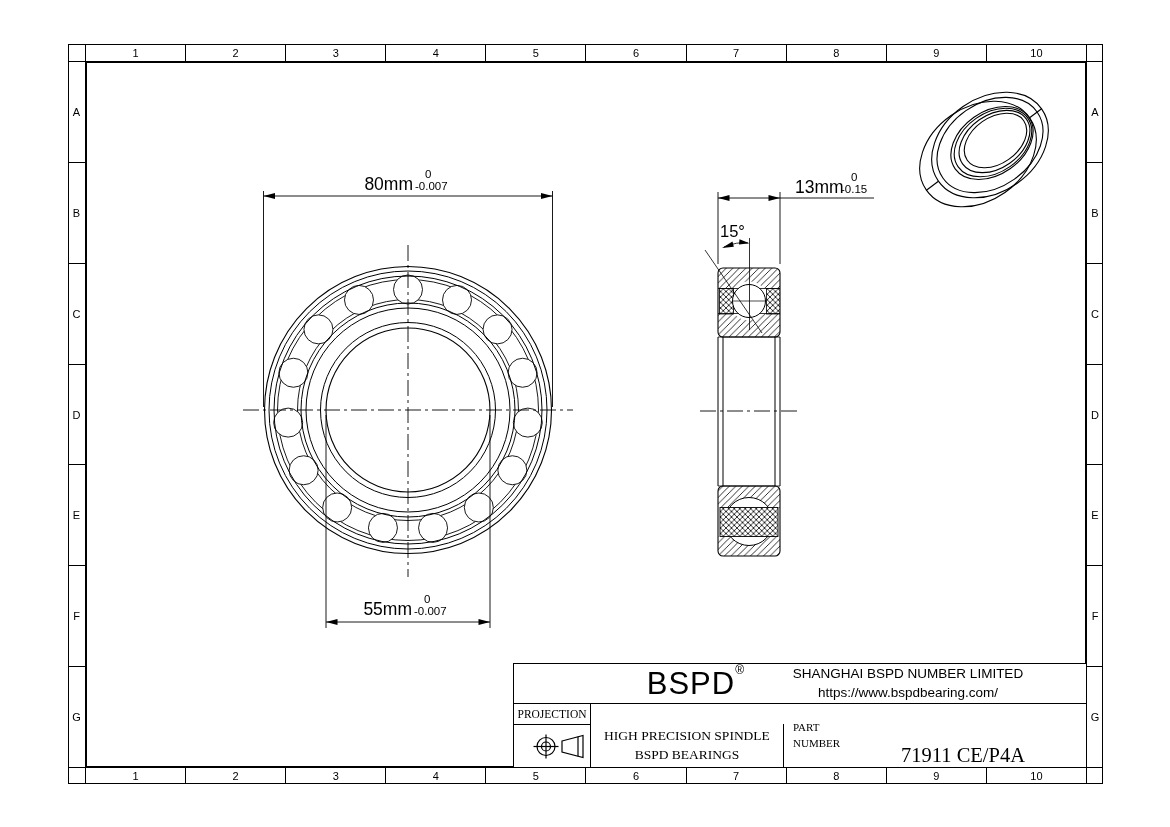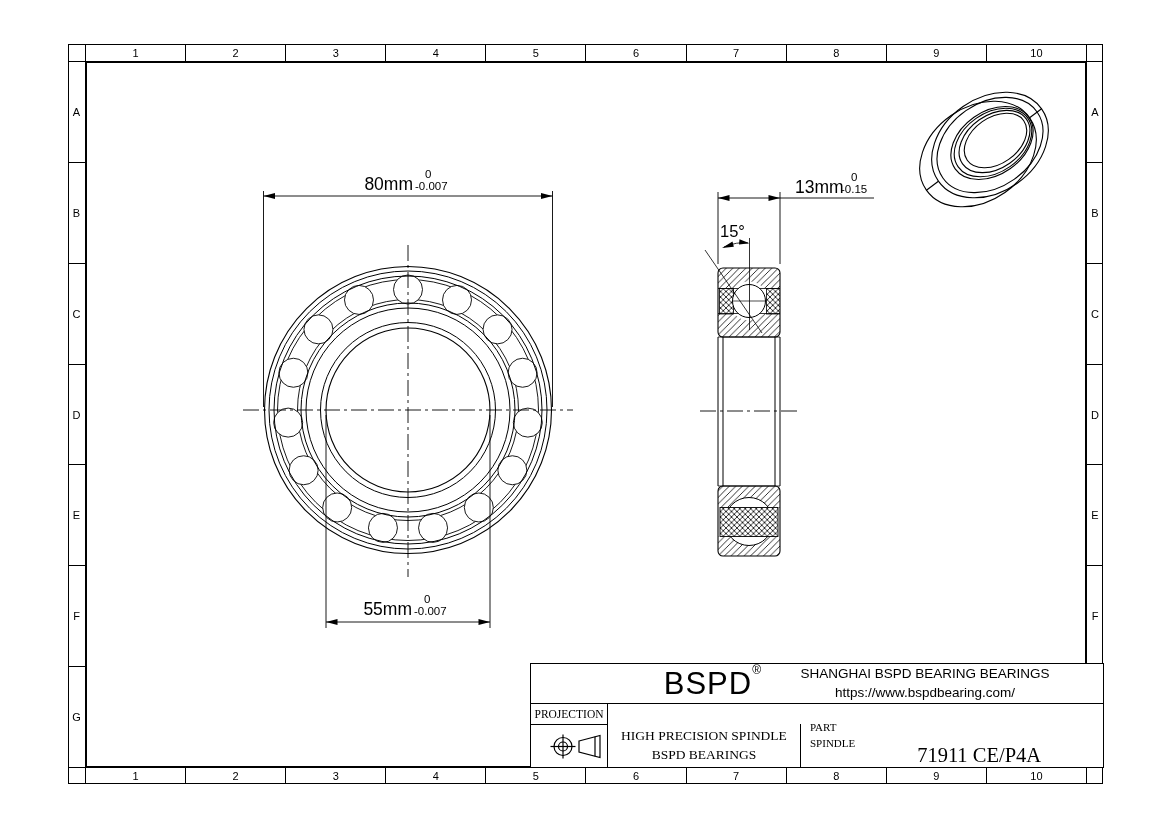--- a/index.html
+++ b/index.html
@@ -16,21 +16,21 @@
   .strip .gcell { flex:1; display:flex; align-items:center; justify-content:center; }
   .strip.h .gcell + .gcell { border-left:1px solid #000; }
   .strip.v .gcell + .gcell { border-top:1px solid #000; }
   #strip-top    { left:85px; top:44px;  width:1002px; height:17px; border-left:1px solid #000; border-right:1px solid #000;}
   #strip-bottom { left:85px; top:768px; width:1002px; height:16px; border-left:1px solid #000; border-right:1px solid #000;}
   #strip-left   { left:68px; top:61px;  width:17px;  height:707px; border-top:1px solid #000; border-bottom:1px solid #000;}
   #strip-right  { left:1087px; top:61px; width:16px; height:707px; border-top:1px solid #000; border-bottom:1px solid #000;}
   svg.drawing { position:absolute; left:0; top:0; }
 
   
-  .title-block { position:absolute; left:530px; top:663px; width:574px; height:105px; border:1.6px solid #000; display:flex; flex-direction:column; background:#fff;justify-content:center; }
+  .title-block { position:absolute; left:513px; top:663px; width:574px; height:105px; border:1.6px solid #000; display:flex; flex-direction:column; background:#fff;justify-content:center; }
   .tb-header { height:54px; border-bottom:1.4px solid #000; display:flex; align-items:center; }
   .tb-brandwrap { width:230px; display:flex; justify-content:flex-end; align-items:flex-start; }
   .tb-brand { font-size:31px; letter-spacing:1px; line-height:1; }
   .tb-reg { font-size:12px; line-height:1; position:relative; top:-4px; }
   .tb-company { flex:1; text-align:center; font-size:13.5px; line-height:1.35; padding-right:14px; }
   .tb-bottom { flex:1; display:flex;font-family:Liberation Serif, serif; }
   .tb-proj { width:77px; border-right:1.4px solid #000; display:flex; flex-direction:column; }
   .tb-proj-label { height:21px; border-bottom:1.4px solid #000; display:flex; align-items:center; justify-content:center; font-size:11.5px; }
   .tb-proj-sym { flex:1; display:flex; align-items:center; justify-content:center; }
   .tb-product { width:193px; border-right:1.4px solid #000; display:flex; flex-direction:column; align-items:center; justify-content:center; font-size:13.5px; line-height:1.4; text-align:center;margin-top:20px; }
@@ -255,21 +255,21 @@
     </g>
   </svg>
 
   <div class="title-block">
     <div class="tb-header">
       <div class="tb-brandwrap">
         <span class="tb-brand">BSPD</span>
           <span class="tb-reg">®</span>
       </div>
       <div class="tb-company">
-        <div>SHANGHAI BSPD BEARING BEARINGS</div>
+        <div>SHANGHAI BSPD NUMBER LIMITED</div>
         <div>https://www.bspdbearing.com/</div>
       </div>
     </div>
     <div class="tb-bottom">
       <div class="tb-proj">
         <div class="tb-proj-label">PROJECTION</div>
         <div class="tb-proj-sym">
           <svg width="74" height="29" viewBox="0 0 74 29" stroke="#000" fill="none" stroke-width="1.2">
             <circle cx="31" cy="14.5" r="9"></circle>
             <circle cx="31" cy="14.5" r="4.5"></circle>
@@ -280,20 +280,20 @@
           </svg>
         </div>
       </div>
       <div class="tb-product">
         <div>HIGH  PRECISION SPINDLE</div>
         <div>BSPD BEARINGS</div>
       </div>
       <div class="tb-part">
         <div class="tb-part-label">
           <div>PART</div>
-          <div>SPINDLE</div>
+          <div>NUMBER</div>
         </div>
         <div class="tb-part-number">71911 CE/P4A</div>
       </div>
     </div>
   </div>
 
 </div>
 
 </body></html>

